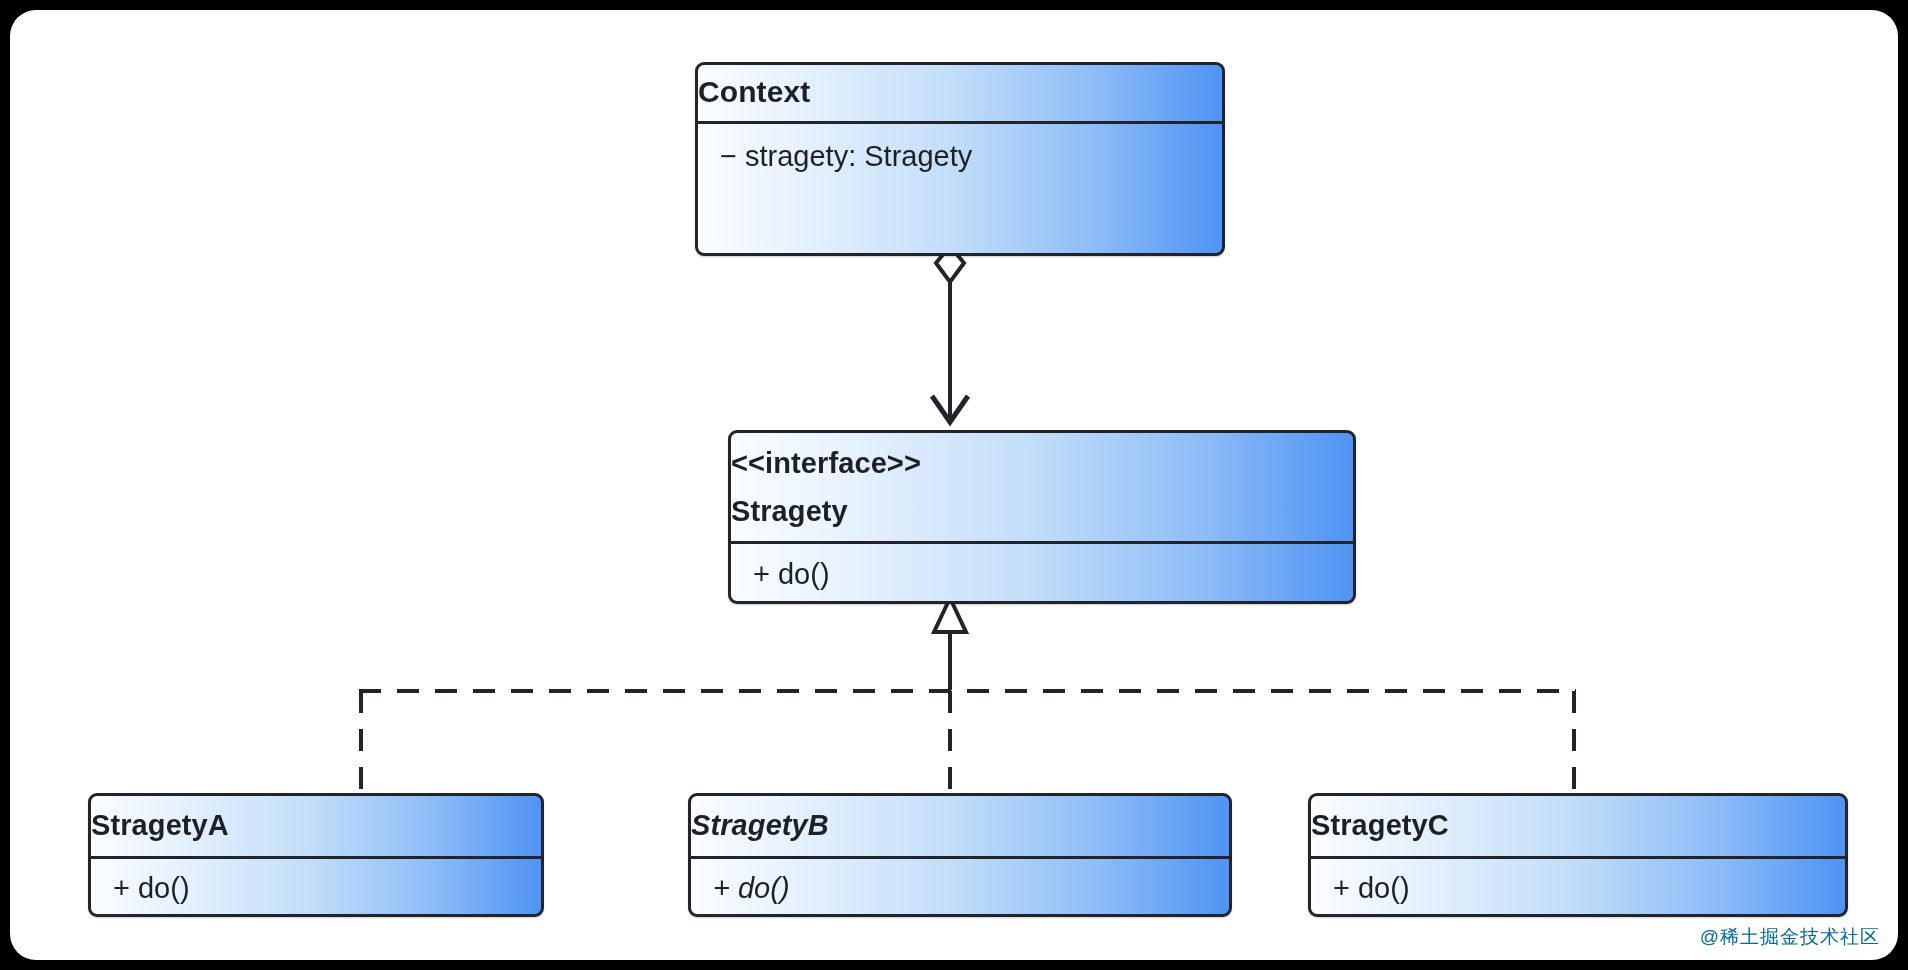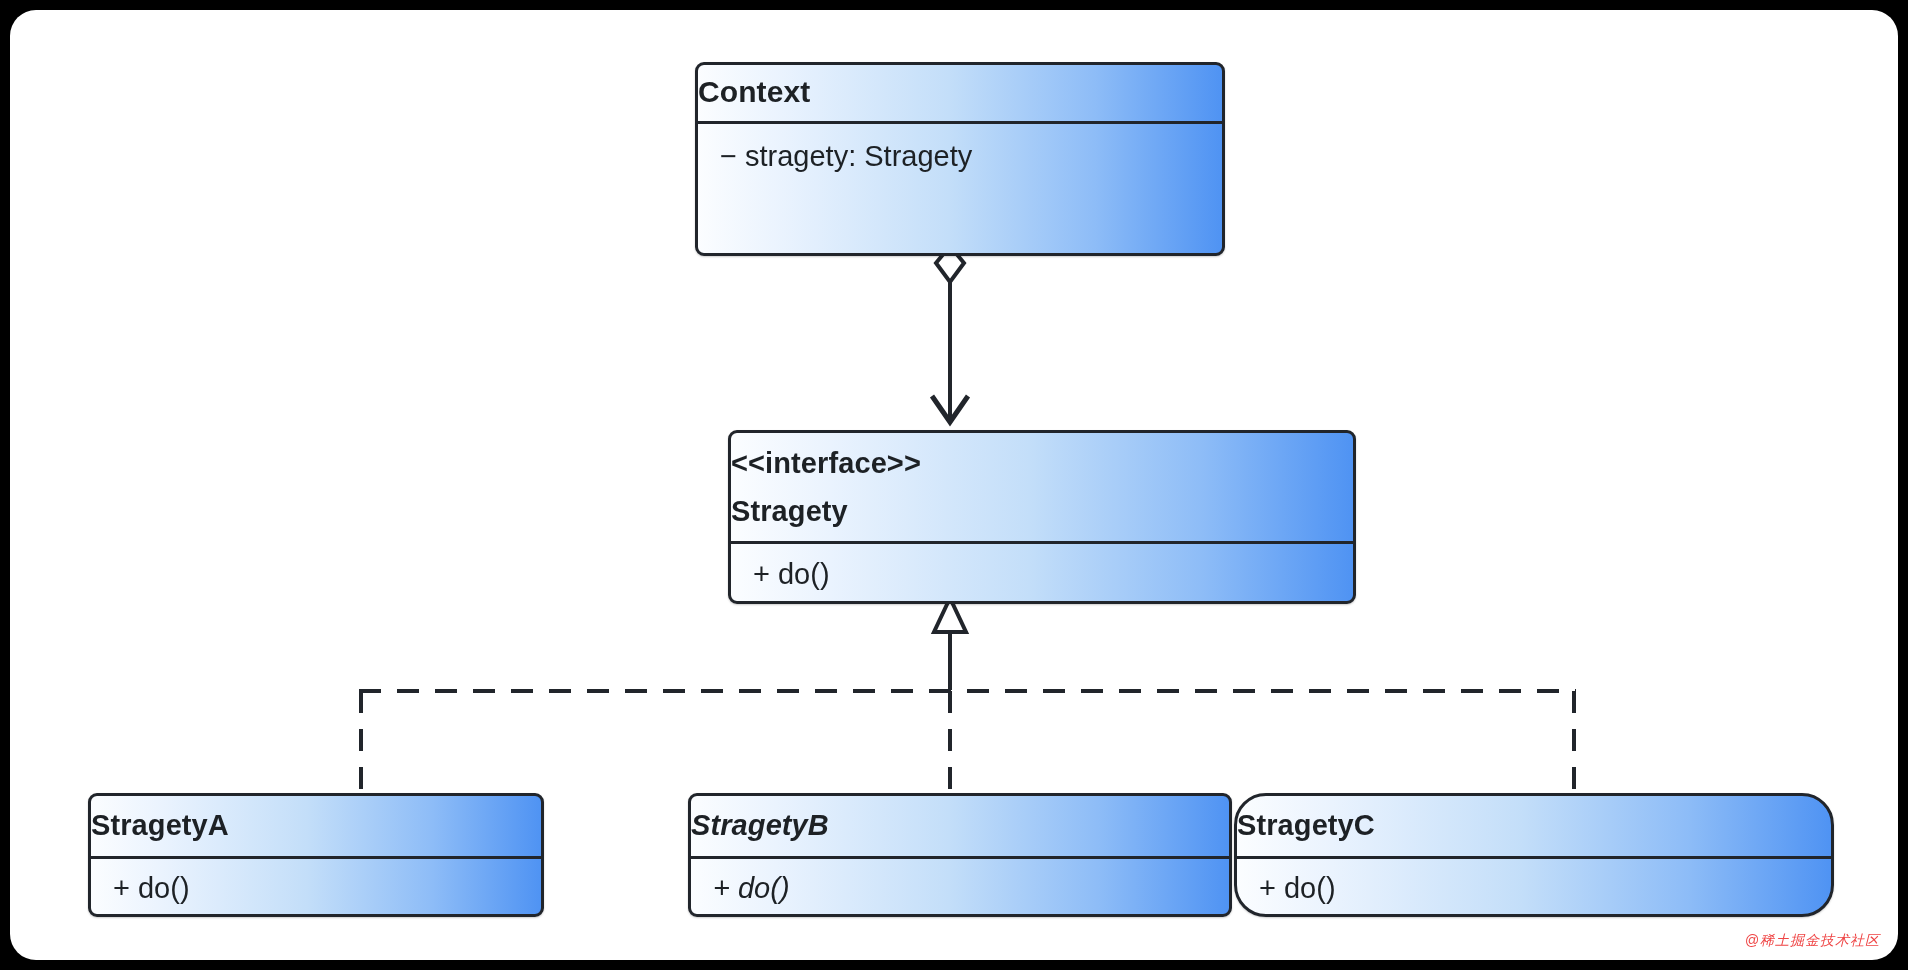--- a/index.html
+++ b/index.html
@@ -110,33 +110,32 @@
     font-size: 29px;
     line-height: 58px;
     height: 60px;
   }
   .leaf-box .uml-compartment {
     font-size: 29px;
     height: 58px;
   }
   #box-stragetya { left: 78px;   width: 456px; }
   #box-stragetyb { left: 678px;  width: 544px; font-style: italic; }
-  #box-stragetyc { left: 1224px; width: 600px; border-radius: 32px; }
+  #box-stragetyc { left: 1298px; width: 540px; }
 
   
   #watermark {
     position: absolute;
     right: 18px;
     bottom: 10px;
-    font-size: 14px;
-    color: #ef4444;
+    font-size: 19px;
+    color: #0369a1;
     letter-spacing: 1px;
     white-space: nowrap;
     user-select: none;
-    font-style: italic;
   }
 </style>
 </head>
 <body>
 
 <div id="stage">
   <div id="canvas">
 
     <svg id="edges" viewBox="0 0 1888 950" width="1888" height="950" xmlns="http://www.w3.org/2000/svg">
 

